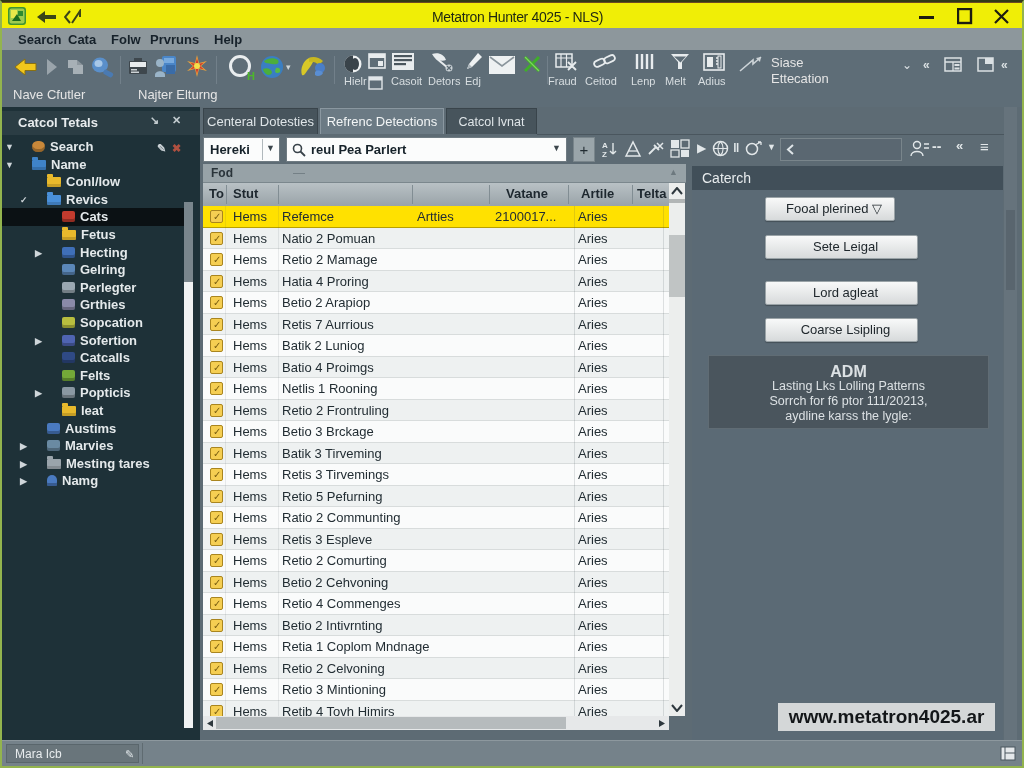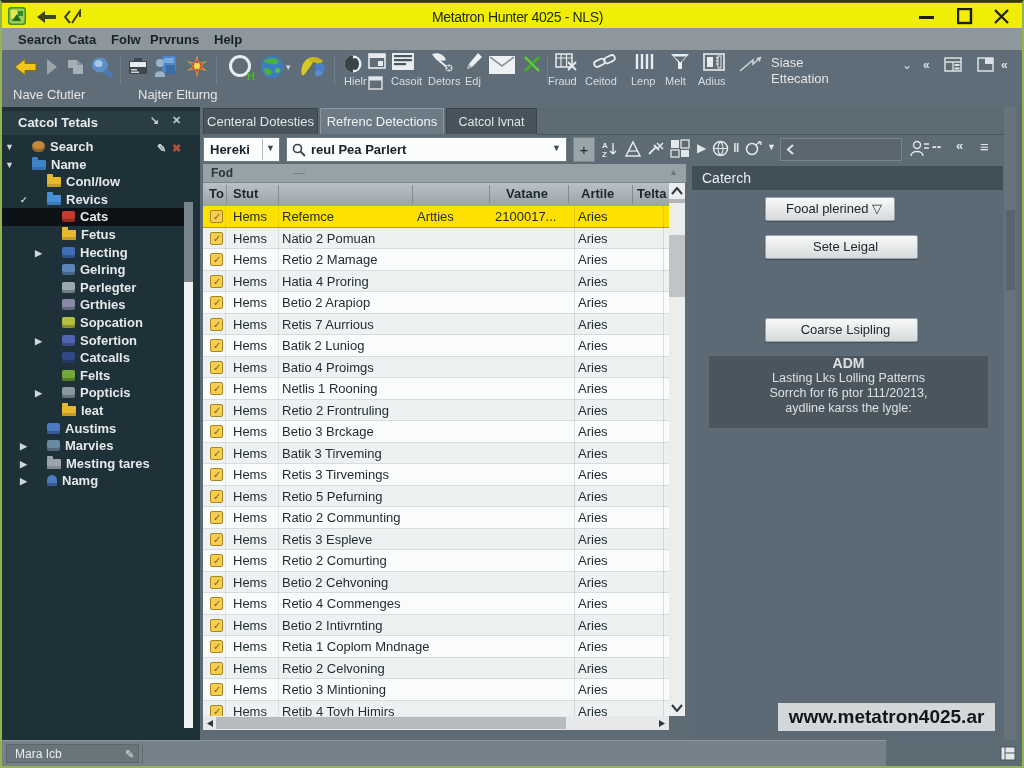--- a/index.html
+++ b/index.html
@@ -55,21 +55,21 @@
 #vthumb { position:absolute; left:0px; top:52px; width:16px; height:62px; background:#c0c4c4; }
 #hscroll { position:absolute; left:203px; top:716px; width:466px; height:14px; background:#e6e8e9; }
 #hthumb { position:absolute; left:13px; top:1px; width:350px; height:12px; background:#b6bbbd; }
 
 #rightpanel { position:absolute; left:692px; top:166px; width:311px; height:574px; background:#5b6a75; }
 #rpheader { position:absolute; left:0; top:0; width:311px; height:24px; background:#414f59; color:#e8ecee; font-size:14px; }
 .btn { position:absolute; left:73px; width:153px; height:24px; background:linear-gradient(#f8f9f9,#d7dadb); border:1px solid #9aa3a7; border-radius:2px; text-align:center; font-size:13px; color:#20282d; line-height:22px; box-shadow:0 1px 1px rgba(0,0,0,.25);padding-left:8px; }
 #admbox { position:absolute; left:16px; top:189px; width:281px; height:74px; background:#4a555d; border:1px solid #606c74; color:#dce1e4; font-size:12.5px; text-align:center; line-height:15px; }
 
 #wwwbox { position:absolute; left:778px; top:703px; width:217px; height:28px; background:#d4d7d8; color:#131619; font-size:19px; font-weight:700; text-align:center; line-height:27px; }
-#statusbar { position:absolute; left:2px; top:740px; width:884px; height:26px; background:#75828a; border-top:1px solid #8d989e; }
+#statusbar { position:absolute; left:2px; top:740px; width:1020px; height:26px; background:#75828a; border-top:1px solid #8d989e; }
 #marabox { position:absolute; left:4px; top:3px; width:133px; height:19px; background:#69757b; color:#e8ecee; font-size:12px; line-height:19px; border:1px solid #5a666c; }
 #rstrip { position:absolute; left:1004px; top:107px; width:13px; height:633px; background:#66737c; }
 svg { display:block; }
 </style>
 </head>
 <body>
 <div id="frame"></div>
 
 <div id="titlebar">
   <svg class="abs" style="left:6px;top:4px;" width="18" height="18">
@@ -620,23 +620,24 @@
       <path d="M1 1 L7 4.5 L1 8" fill="#2e383e"></path>
     </svg>
 </div>
 
 <div id="rightpanel">
   <div id="rpheader">
       <span style="position:absolute;left:10px;top:4px;">Caterch</span>
     </div>
   <div class="btn" style="top:31px; left:73px; width:130px;">Fooal plerined ▽</div>
   <div class="btn" style="top:69px;">Sete Leigal</div>
+  <div class="btn" style="top:115px;">Lord agleat</div>
   <div class="btn" style="top:152px;">Coarse Lsipling</div>
   <div id="admbox">
-    <div style="font-weight:700; font-size:14px;">ADM</div>
+    <div style="font-weight:700; margin-top:8px; font-size:16px;">ADM</div>
     <div>Lasting Lks Lolling Patterns</div>
     <div>Sorrch for f6 ptor 111/20213,</div>
     <div>aydline karss the lygle:</div>
   </div>
 </div>
 
 <div id="wwwbox">www.metatron4025.ar</div>
 <div id="statusbar">
   <div id="marabox">
     <span style="position:absolute;left:8px;">Mara Icb</span>

